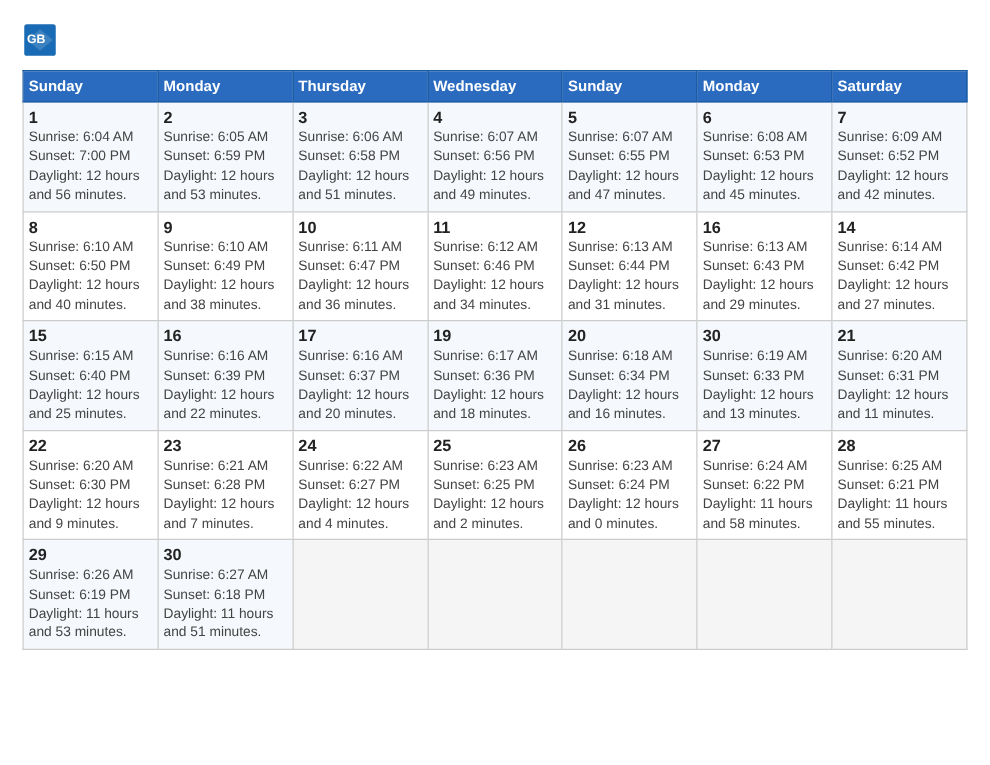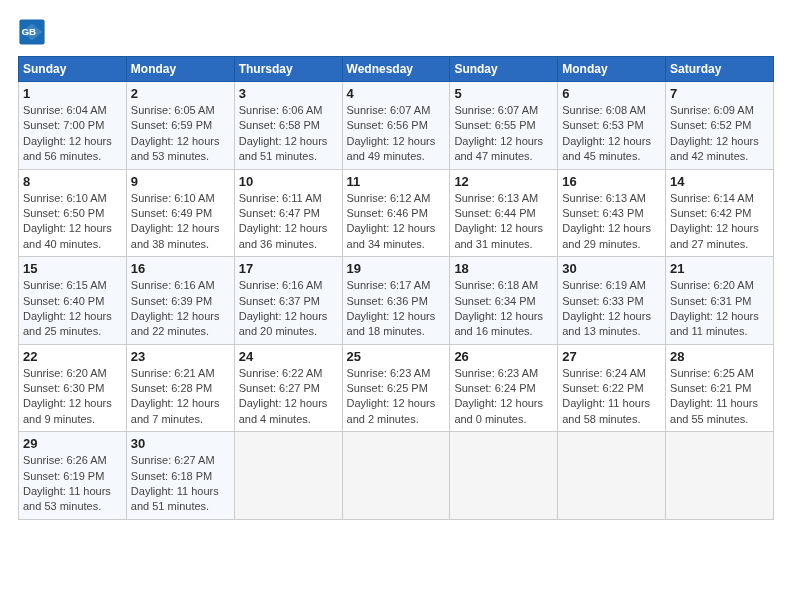--- a/index.html
+++ b/index.html
@@ -202,21 +202,21 @@
           </td>
           <td>
             <span class="day-num">17</span>
             <div class="day-info">Sunrise: 6:16 AM<br>Sunset: 6:37 PM<br>Daylight: 12 hours and 20 minutes.</div>
           </td>
           <td>
             <span class="day-num">19</span>
             <div class="day-info">Sunrise: 6:17 AM<br>Sunset: 6:36 PM<br>Daylight: 12 hours and 18 minutes.</div>
           </td>
           <td>
-            <span class="day-num">18</span>
+            <span class="day-num">20</span>
             <div class="day-info">Sunrise: 6:18 AM<br>Sunset: 6:34 PM<br>Daylight: 12 hours and 16 minutes.</div>
           </td>
           <td>
             <span class="day-num">30</span>
             <div class="day-info">Sunrise: 6:19 AM<br>Sunset: 6:33 PM<br>Daylight: 12 hours and 13 minutes.</div>
           </td>
           <td>
             <span class="day-num">21</span>
             <div class="day-info">Sunrise: 6:20 AM<br>Sunset: 6:31 PM<br>Daylight: 12 hours and 11 minutes.</div>
           </td>

